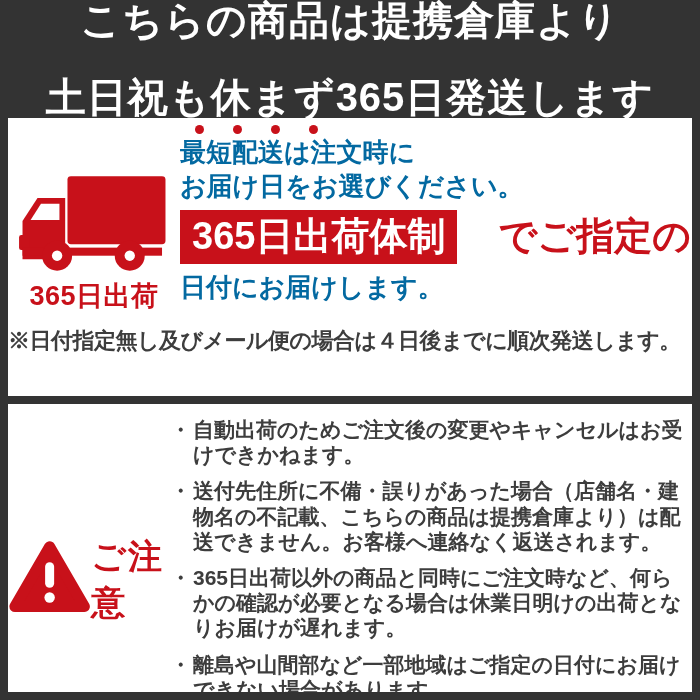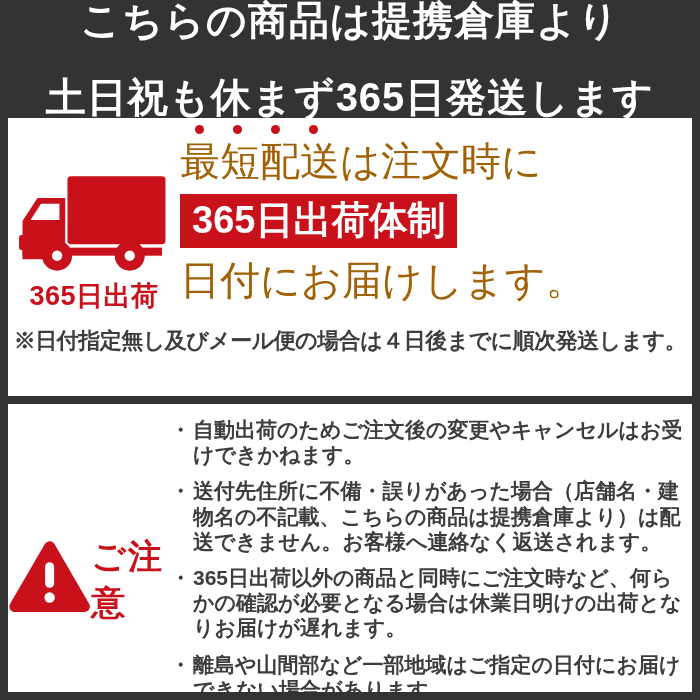--- a/index.html
+++ b/index.html
@@ -23,30 +23,30 @@
     display:flex; flex-direction:column; align-items:center;
     padding-top:52px;
     text-align:right;
   }
   .truck-col svg { width:150px; height:98px; }
   .truck-label { color:#c8111a; font-size:27px; font-weight:bold; margin-top:5px; letter-spacing:0.5px; }
   .p1-main { flex:1; min-width:0; }
   .dots { display:flex; width:152px; margin:2px 0 1px 0; }
   .dots span { flex:1; display:flex; justify-content:center; }
   .dots i { width:9px; height:9px; border-radius:50%; background:#c8111a; }
-  .red-line { color:#a16207; font-size:40px; font-weight:normal; line-height:1.32; white-space:nowrap; }
+  .red-line { color:#0369a1; font-size:26px; font-weight:bold; line-height:1.32; white-space:nowrap; }
   .box-line { display:flex; align-items:center; margin:6px 0; white-space:nowrap;gap:32px; }
   .hl-box {
     background:#c8111a; color:#ffffff;
     font-size:38px; font-weight:bold; line-height:1.2;
     padding:4px 12px 5px 12px;
   }
   .hl-suffix { color:#c8111a; font-size:38px; font-weight:bold; margin-left:9px; }
   .note {
-    text-align:center; color:#3d3d3d;
+    text-align:left; color:#3d3d3d;
     font-size:22px; font-weight:bold; margin-top:12px;
     letter-spacing:-0.5px;
   }
   .gap { height:8px; }
   .panel-caution { height:288px; display:flex; }
   .caution-col {
     width:160px; flex-shrink:0;
     display:flex; flex-direction:row; align-items:center;
     padding-top:56px;
   }
@@ -94,22 +94,24 @@
             <i></i>
           </span>
         <span>
             <i></i>
           </span>
         <span>
             <i></i>
           </span>
       </div>
       <div class="red-line">最短配送は注文時に</div>
+      <div class="red-line">お届け日をお選びください。</div>
       <div class="box-line">
         <span class="hl-box">365日出荷体制</span>
+        <span class="hl-suffix">でご指定の</span>
       </div>
       <div class="red-line">日付にお届けします。</div>
     </div>
   </div>
   <div class="note">※日付指定無し及びメール便の場合は４日後までに順次発送します。</div>
 </div>
 
 <div class="gap"></div>
 
 <div class="panel panel-caution">

